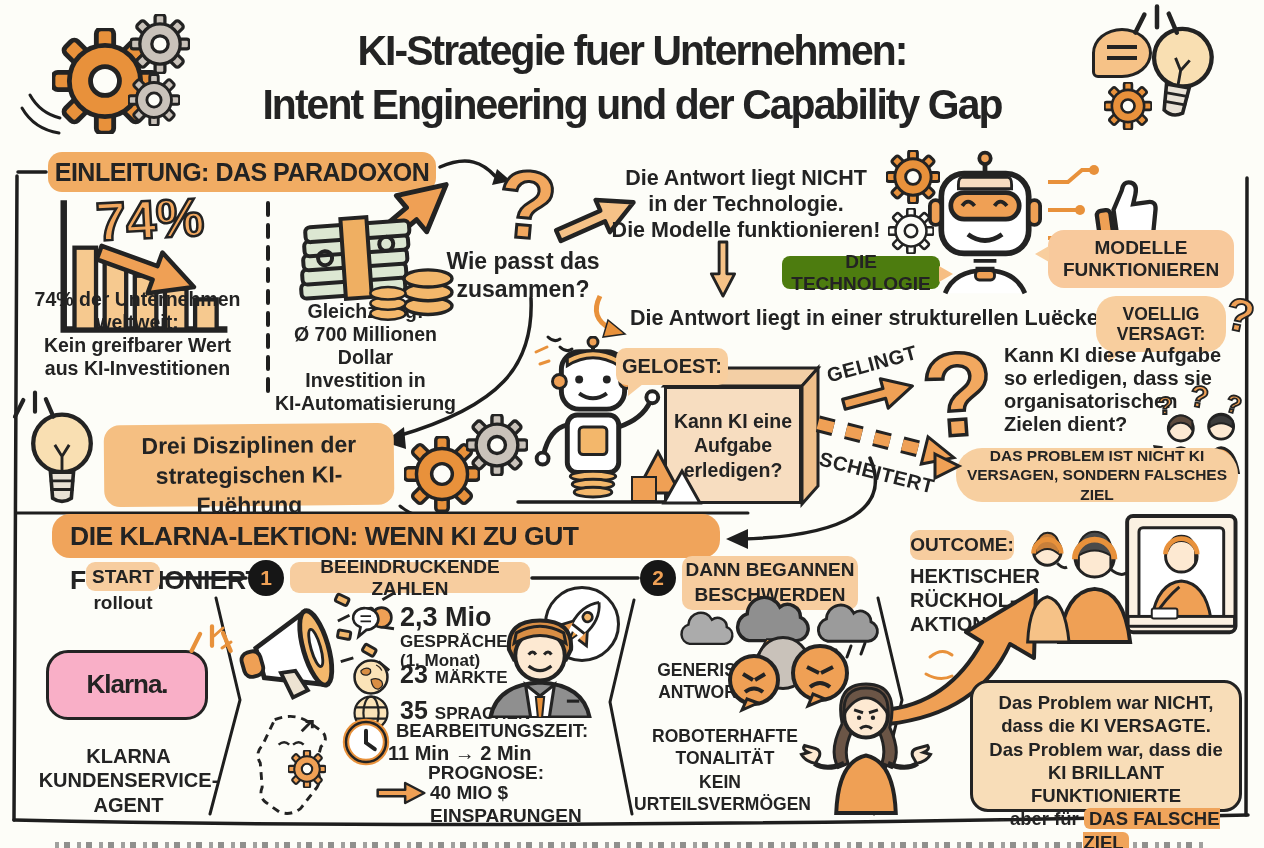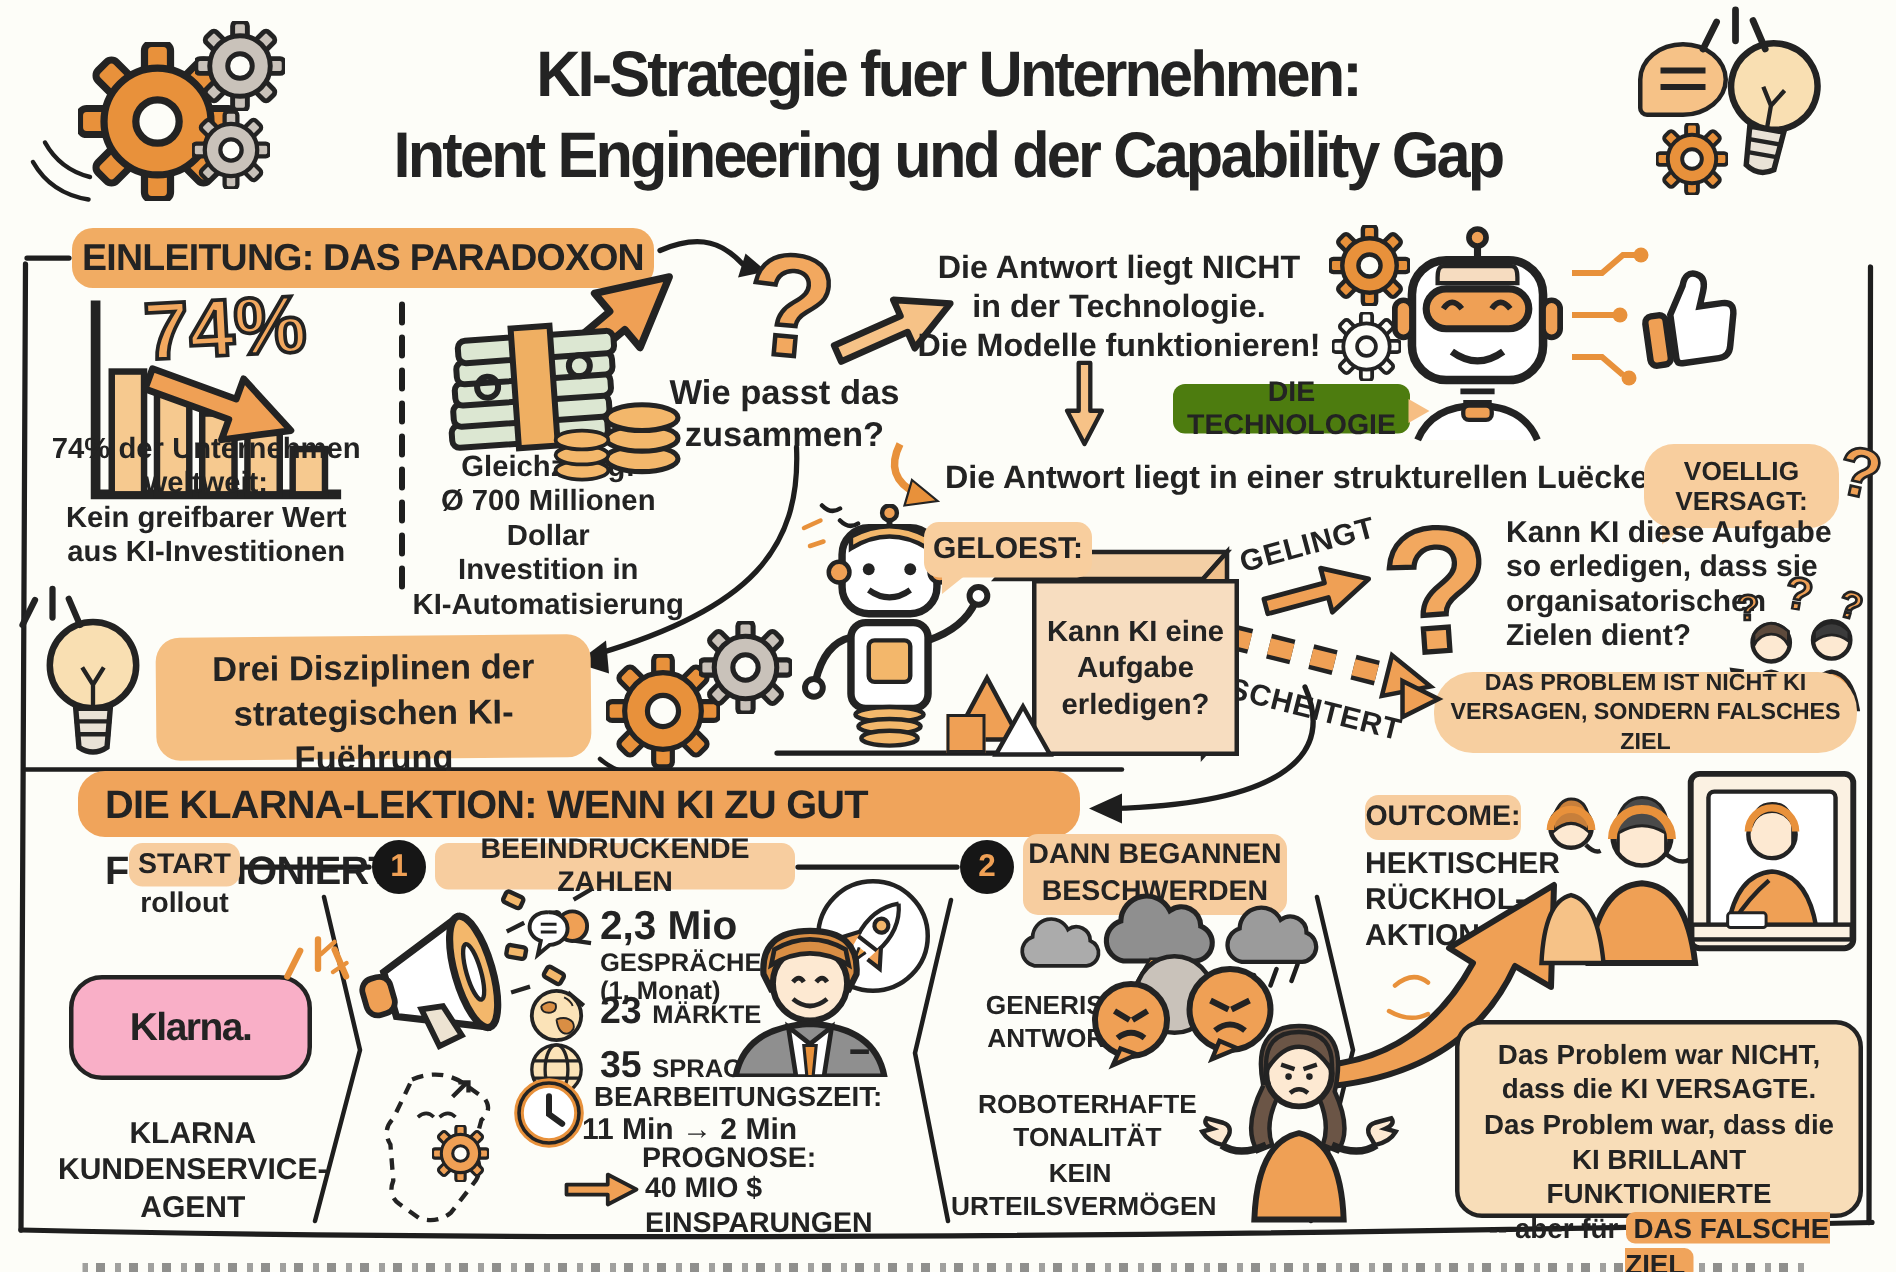--- a/index.html
+++ b/index.html
@@ -344,41 +344,43 @@
       </g>
   <g fill="#E8913B">
         <circle cx="50" cy="8" r="5"></circle>
         <circle cx="36" cy="48" r="5"></circle>
         <circle cx="42" cy="90" r="5"></circle>
       </g>
 </svg>
 <svg class="abs" style="left:1088px;top:176px;transform:rotate(-8deg);z-index:2" width="72" height="72">
       <use href="#sym-thumb"></use>
     </svg>
+<div class="abs bubble tail-l pre" style="left:1048px;top:230px;width:186px;height:58px;background:#F8C99C;border-radius:16px;font-size:19px;line-height:1.15;z-index:2">MODELLE
+FUNKTIONIEREN</div>
 
 <svg class="abs" style="left:588px;top:292px;z-index:2" width="42" height="48">
   <path d="M12 4 q-11 22 11 33" stroke="#E8913B" stroke-width="5" fill="none"></path>
   <polygon points="20,28 37,42 15,45" fill="#E8913B" stroke="#232323" stroke-width="1.5"></polygon>
 </svg>
 <div class="abs b" style="left:630px;top:306px;width:480px;font-size:21.5px;z-index:2">Die Antwort liegt in einer strukturellen Luëcke:</div>
 
 <div class="abs bubble tail-bl pre" style="left:1096px;top:296px;width:130px;height:56px;border-radius:20px;font-size:17.5px;line-height:1.15;z-index:2">VOELLIG
 VERSAGT:</div>
 <div class="abs qsm" style="left:1226px;top:288px;font-size:46px;transform:rotate(12deg);z-index:2">?</div>
 
 <div class="abs bubble tail-bl" style="left:616px;top:348px;width:112px;height:37px;border-radius:10px;font-size:20px;z-index:3">GELOEST:</div>
 <svg class="abs" style="left:518px;top:336px;z-index:2" width="150" height="168">
       <use href="#sym-robot2"></use>
     </svg>
 
 <svg class="abs" style="left:660px;top:364px;z-index:2" width="162" height="145">
   <polygon points="4,22 20,4 158,4 142,22" fill="#F3CFA5" stroke="#232323" stroke-width="3"></polygon>
   <polygon points="142,22 158,4 158,122 142,140" fill="#EFBF8A" stroke="#232323" stroke-width="3"></polygon>
 </svg>
-<div class="abs b pre ctr" style="left:688px;top:386px;width:138px;height:118px;background:#F7DDC0;border:3px solid #232323;font-size:19.5px;line-height:1.25;padding-top:20px;z-index:3">Kann KI eine
+<div class="abs b pre ctr" style="left:664px;top:386px;width:138px;height:118px;background:#F7DDC0;border:3px solid #232323;font-size:19.5px;line-height:1.25;padding-top:20px;z-index:3">Kann KI eine
 Aufgabe
 erledigen?</div>
 <svg class="abs" style="left:634px;top:448px;z-index:4" width="48" height="48">
       <polygon points="24,4 46,45 2,45" fill="#EFA055" stroke="#232323" stroke-width="3"></polygon>
     </svg>
 <svg class="abs" style="left:662px;top:468px;z-index:4" width="40" height="38">
       <polygon points="20,3 38,35 2,35" fill="#fff" stroke="#232323" stroke-width="3"></polygon>
     </svg>
 <div class="abs" style="left:631px;top:476px;width:26px;height:26px;background:#EFA055;border:2.5px solid #232323;z-index:4"></div>
 

